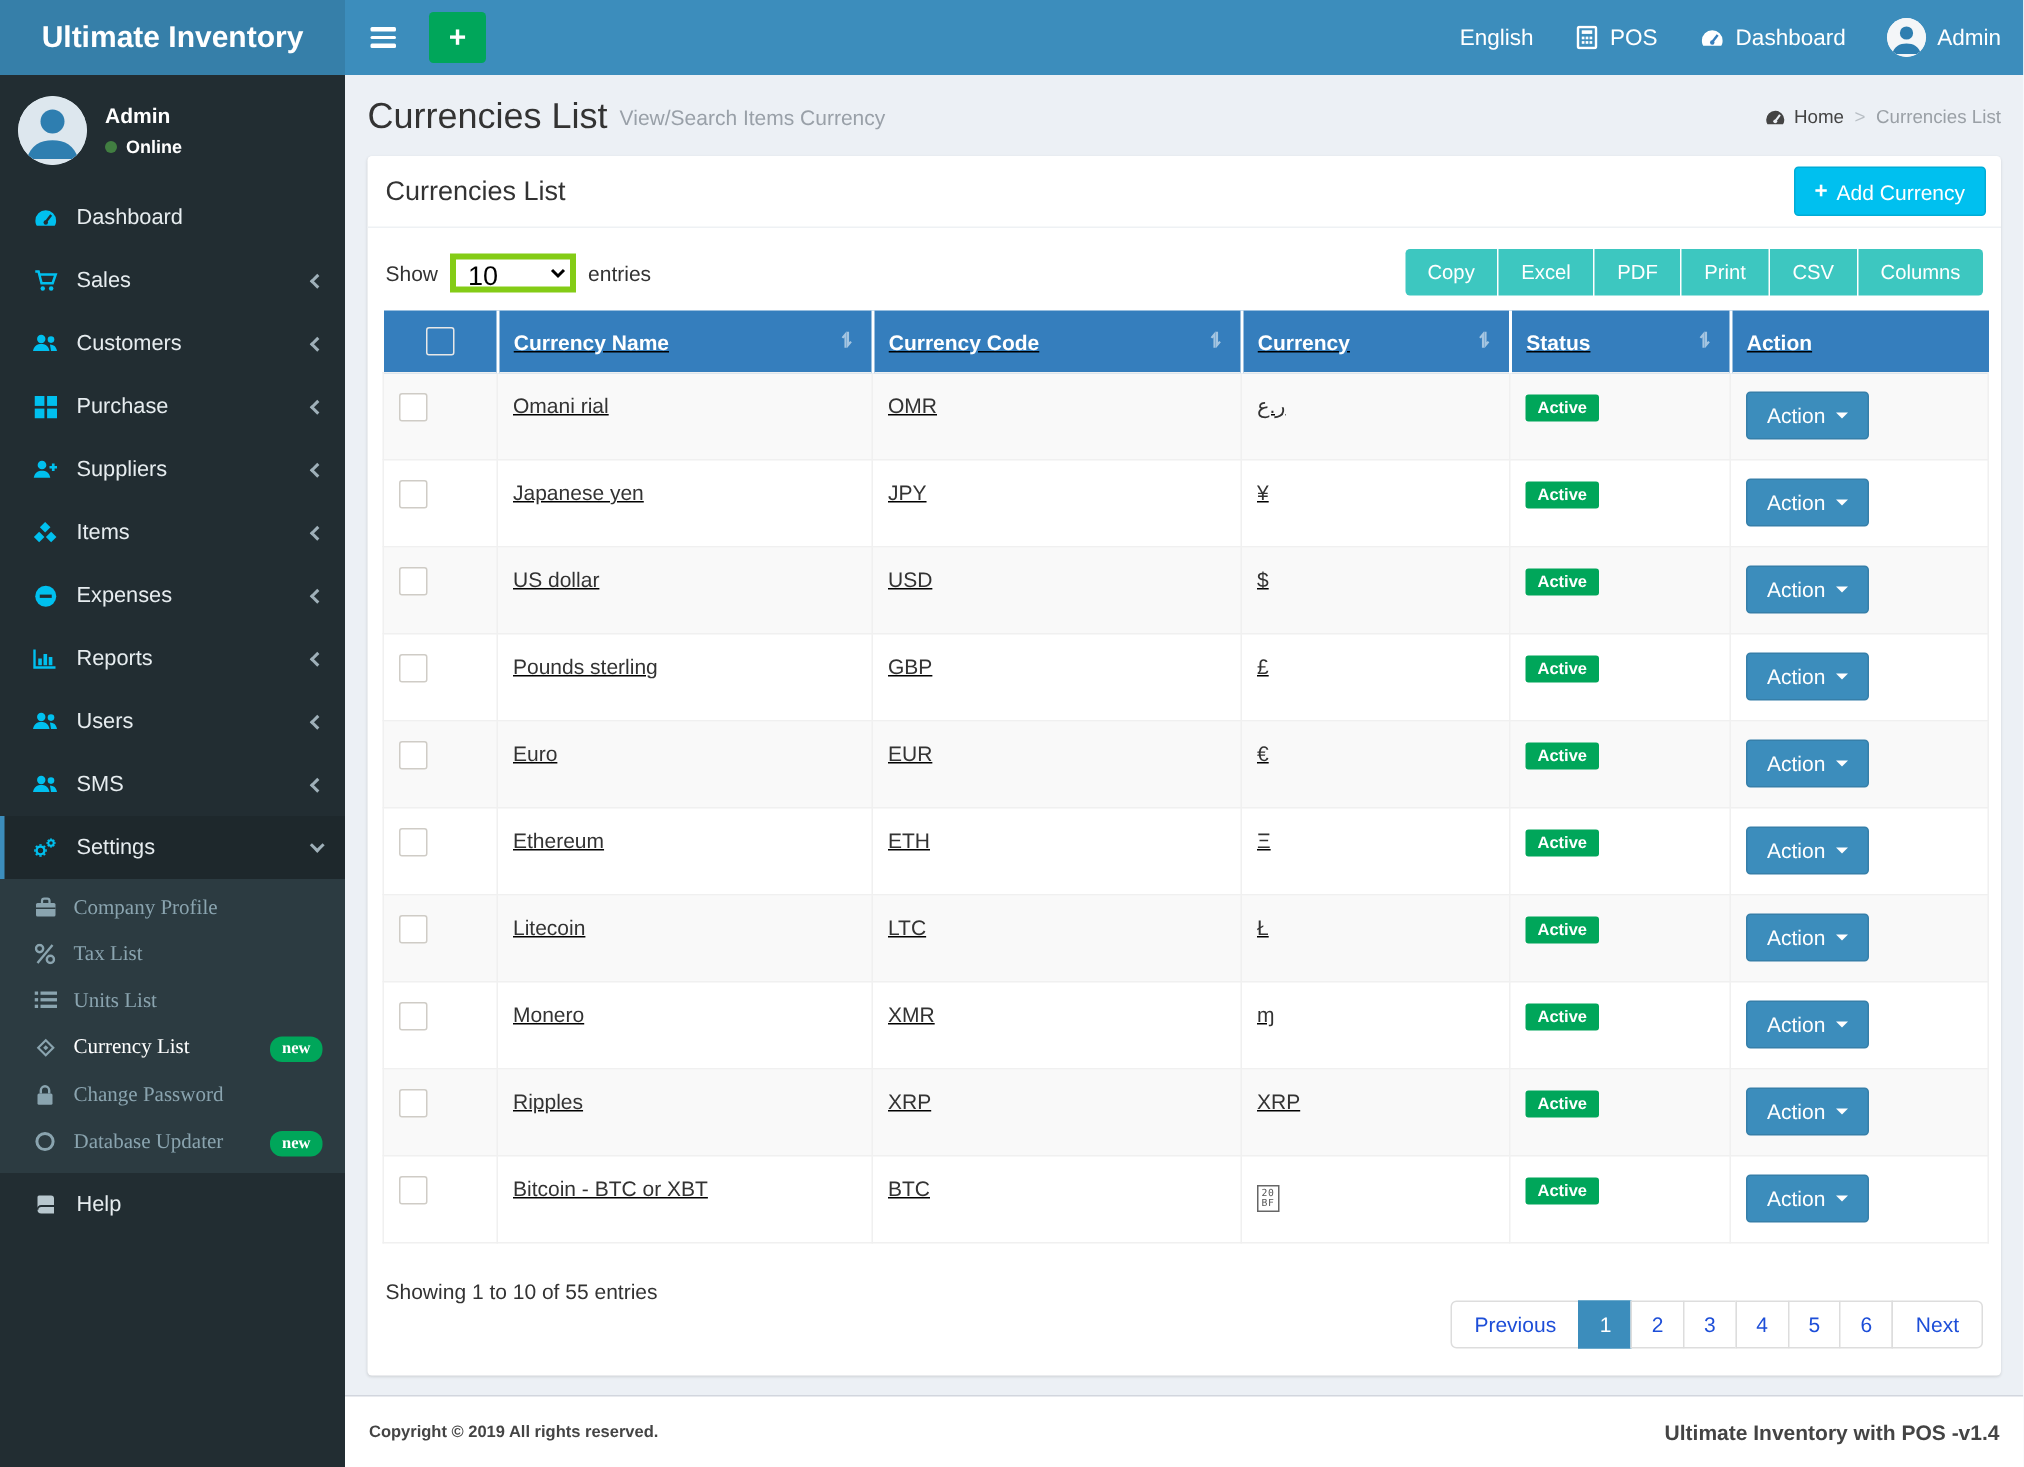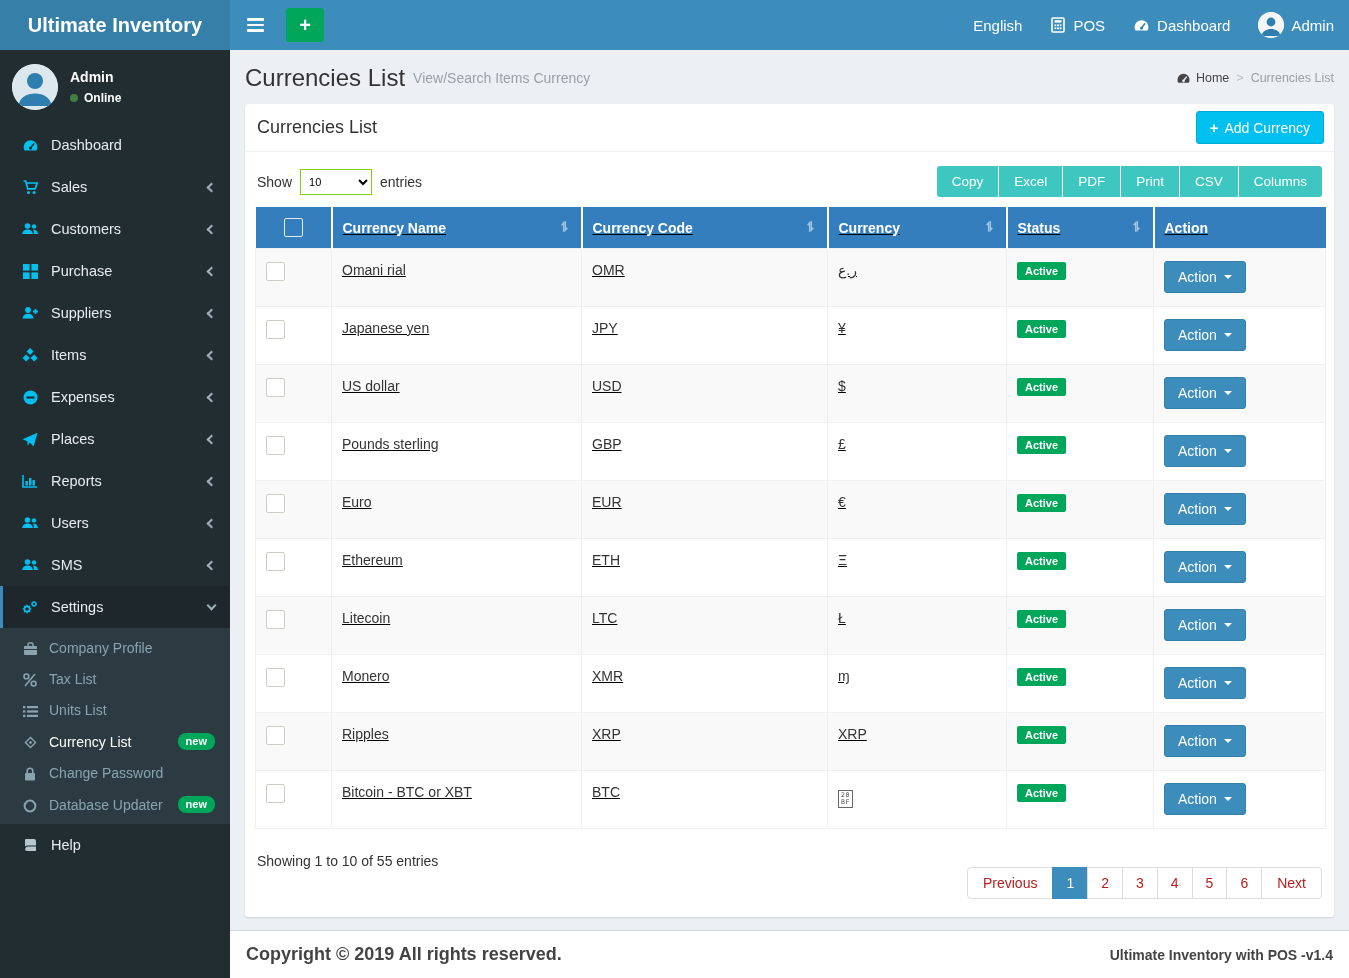--- a/index.html
+++ b/index.html
@@ -31,21 +31,21 @@
   ul.menu { list-style:none; }
   .menu-item { display:flex; align-items:center; gap:12px; padding:13px 15px 13px 18px; color:#e6ecef;
                font-size:14.5px; cursor:pointer; border-left:3px solid transparent; }
   .menu-item .mi-icon { width:18px; display:flex; justify-content:center; color:#00c0ef; flex:none; }
   .menu-item .lbl { flex:1; }
   .chev { width:7px; height:7px; border-left:2px solid #9fb0b9; border-bottom:2px solid #9fb0b9; flex:none; }
   .chev.left { transform:rotate(45deg); }
   .chev.down { transform:rotate(-45deg); margin-top:-3px; }
   .menu-item.active { background:#1e282c; border-left-color:#3c8dbc; }
   .submenu { list-style:none; background:#2c3b41; padding:4px 0; }
-  .submenu-item { display:flex; align-items:flex-end; gap:11px; padding:7.5px 15px 7.5px 22px; color:#8aa4af; font-size:14px; cursor:pointer; }
+  .submenu-item { display:flex; align-items:flex-start; gap:11px; padding:7.5px 15px 7.5px 22px; color:#8aa4af; font-size:14px; cursor:pointer;font-family:Liberation Serif, serif; }
   .submenu-item .mi-icon { width:16px; display:flex; justify-content:center; color:#8aa4af; flex:none; }
   .submenu-item.active { color:#fff; }
   .badge-new { margin-left:auto; background:#00a65a; color:#fff; font-size:11px; font-weight:bold;
                padding:2px 8px 3px; border-radius:8px; }
 
   
   .content-wrap { position:absolute; top:50px; left:230px; width:1119px; height:880px; background:#ecf0f5; }
   .content-header { display:flex; align-items:center; padding:14px 15px 10px; }
   .page-title { font-size:24px; font-weight:normal; color:#333; }
   .page-subtitle { font-size:14px; color:#99a0a8; margin-left:8px; }
@@ -56,21 +56,21 @@
   .panel { background:#fff; margin:2px 15px 0; border-radius:3px; box-shadow:0 1px 2px rgba(0,0,0,.12); }
   .panel-heading { position:relative; padding:13px 12px; border-bottom:1px solid #eef1f4; min-height:46px; }
   .panel-title { font-size:18px; font-weight:normal; color:#333; }
   .add-currency { position:absolute; right:10px; top:7px; background:#00c0ef; border:1px solid #00acd6; color:#fff;
                   font-size:14px; padding:7px 13px; border-radius:3px; cursor:pointer; display:flex; align-items:center; gap:6px; }
   .add-currency .plus { font-weight:bold; font-size:15px; }
   .panel-body { padding:8px 10px 18px; }
 
   .controls { display:flex; align-items:center; margin:6px 2px 10px; }
   .controls .show-group { display:flex; align-items:center; gap:8px; font-size:14px; color:#333; }
-  .controls select { width:72px; height:26px; border:1px solid #84cc16; background:#fff; font-size:11px; padding:0 4px; }
+  .controls select { width:84px; height:26px; border:4px solid #84cc16; background:#fff; font-size:18px; padding:0 4px; }
   .export-group { margin-left:auto; display:flex; }
   .export-btn { background:#3dc7c0; color:#fff; border:none; font-size:13.5px; padding:8px 15px; margin-left:1px; cursor:pointer; }
   .export-btn:first-child { border-radius:3px 0 0 3px; margin-left:16px; }
   .export-btn:last-child { border-radius:0 3px 3px 0; }
   .search-group { display:flex; align-items:center; gap:6px; margin-left:6px; font-size:14px; color:#333; }
   .search-group input { width:168px; height:30px; border:1px solid #ccc; border-radius:4px; padding:0 8px; font-size:13px; }
 
   table.data { width:100%; border-collapse:collapse; table-layout:fixed;text-decoration:underline; }
   th.col { background:#357ebd; color:#fff; font-size:14px; font-weight:bold; text-align:left;
            padding:11px 10px; border-right:2px solid #fff; vertical-align:middle; cursor:pointer; }
@@ -88,30 +88,30 @@
   .action-btn { background:#3c8dbc; border:1px solid #367fa9; color:#fff; font-size:14px; padding:7px 13px;
                 border-radius:3px; cursor:pointer; display:inline-flex; align-items:center; gap:7px; margin-top:-1px; }
   .caret { width:0; height:0; border-left:4px solid transparent; border-right:4px solid transparent; border-top:4px solid #fff; }
   .tofu { display:inline-flex; flex-direction:column; align-items:center; justify-content:center;
           border:1px solid #666; color:#555; font-family:"DejaVu Sans Mono", monospace;
           font-size:6.5px; line-height:7px; padding:1px 2px; letter-spacing:.5px; }
 
   .table-footer { display:flex; align-items:flex-start; margin:14px 2px 0; }
   .summary { font-size:14px; color:#333; margin-top:10px; }
   .pagination { margin-left:auto; display:flex; margin-top:24px; }
-  .page-btn { font-size:14px; color:#b91c1c; background:#fff; border:1px solid #ddd; padding:7px 13px;
+  .page-btn { font-size:14px; color:#1d4ed8; background:#fff; border:1px solid #ddd; padding:7px 13px;
               margin-left:-1px; cursor:pointer; min-width:33px; text-align:center; }
   .page-btn.prev { border-radius:4px 0 0 4px; padding:7px 15px; }
   .page-btn.next { border-radius:0 4px 4px 0; padding:7px 15px; }
   .page-btn.active { background:#3c8dbc; border-color:#3c8dbc; color:#fff; }
 
   
   .main-footer { position:absolute; left:230px; bottom:0; width:1119px; height:48px; background:#fff;
                  border-top:1px solid #d2d6de; display:flex; align-items:center; padding:0 16px; }
-  .main-footer .copy { font-size:18px; font-weight:bold; color:#444;text-align:right; }
+  .main-footer .copy { font-size:11px; font-weight:bold; color:#444;text-align:right; }
   .main-footer .version { margin-left:auto; font-size:14px; font-weight:bold; color:#444; }
 </style>
 </head>
 <body>
 
 <div class="app">
 
   <header class="navbar">
     <div class="logo">
       <span>Ultimate Inventory</span>
@@ -248,29 +248,20 @@
           <span class="chev left"></span>
         </li>
         <li class="menu-item">
           <span class="mi-icon">
             <svg width="15" height="15" viewBox="0 0 15 15">
               <circle cx="7.5" cy="7.5" r="7" fill="currentColor"></circle>
               <rect x="3.5" y="6.4" width="8" height="2.2" fill="#222d32"></rect>
             </svg>
           </span>
           <span class="lbl">Expenses</span>
-          <span class="chev left"></span>
-        </li>
-        <li class="menu-item">
-          <span class="mi-icon">
-            <svg width="16" height="15" viewBox="0 0 16 15">
-              <path d="M0.5 7.2L15.5 0.8 11.6 14.4 7.8 10.6 5.6 13.8 5.4 9.4z" fill="currentColor"></path>
-            </svg>
-          </span>
-          <span class="lbl">Places</span>
           <span class="chev left"></span>
         </li>
         <li class="menu-item">
           <span class="mi-icon">
             <svg width="16" height="14" viewBox="0 0 16 14">
               <path d="M1 1v12h14" stroke="currentColor" stroke-width="1.6" fill="none"></path>
               <rect x="3.5" y="7" width="2.4" height="4.5" fill="currentColor"></rect>
               <rect x="7" y="4" width="2.4" height="7.5" fill="currentColor"></rect>
               <rect x="10.5" y="6" width="2.4" height="5.5" fill="currentColor"></rect>
             </svg>

